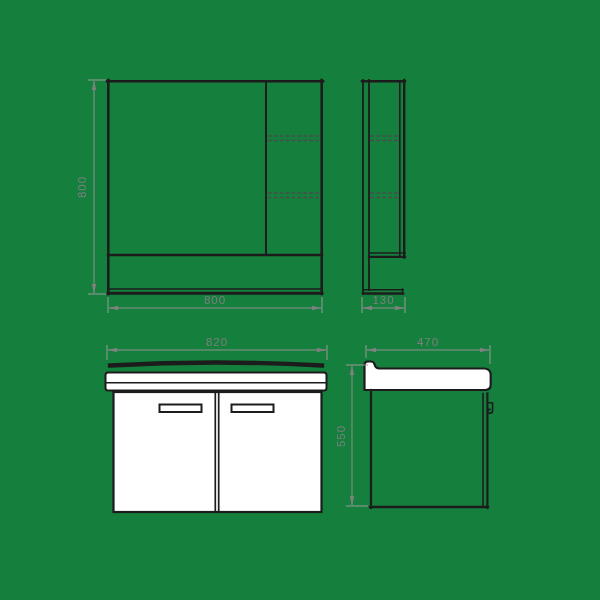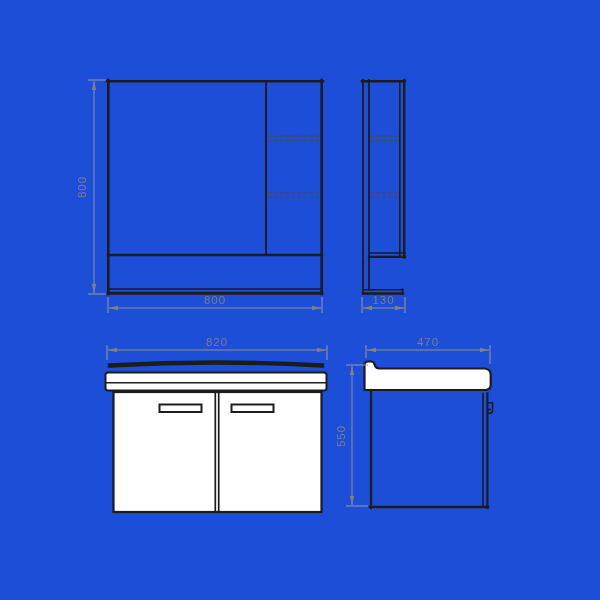--- a/index.html
+++ b/index.html
@@ -7,21 +7,21 @@
     padding: 0;
     background: #ffffff;
     width: 600px;
     height: 600px;
     overflow: hidden;
   }
   .canvas-wrap {
     width: 600px;
     height: 600px;
     position: relative;
-    background: #1d4ed8;
+    background: #15803d;
   }
   svg { display: block; }
 
   .outline    { stroke: #1c1c1c; fill: none; stroke-linecap: square; }
   .outline-f  { stroke: #1c1c1c; fill: #ffffff; }
   .hidden-ln  { stroke: #4b4b4b; fill: none; stroke-width: 1.4; stroke-dasharray: 3.6 2.3; }
   .dim-line   { stroke: #909090; stroke-width: 1; fill: none; }
   .ext-line   { stroke: #9a9a9a; stroke-width: 1; fill: none; }
   .dim-text {
     font-family: "Liberation Sans", "DejaVu Sans", sans-serif;

